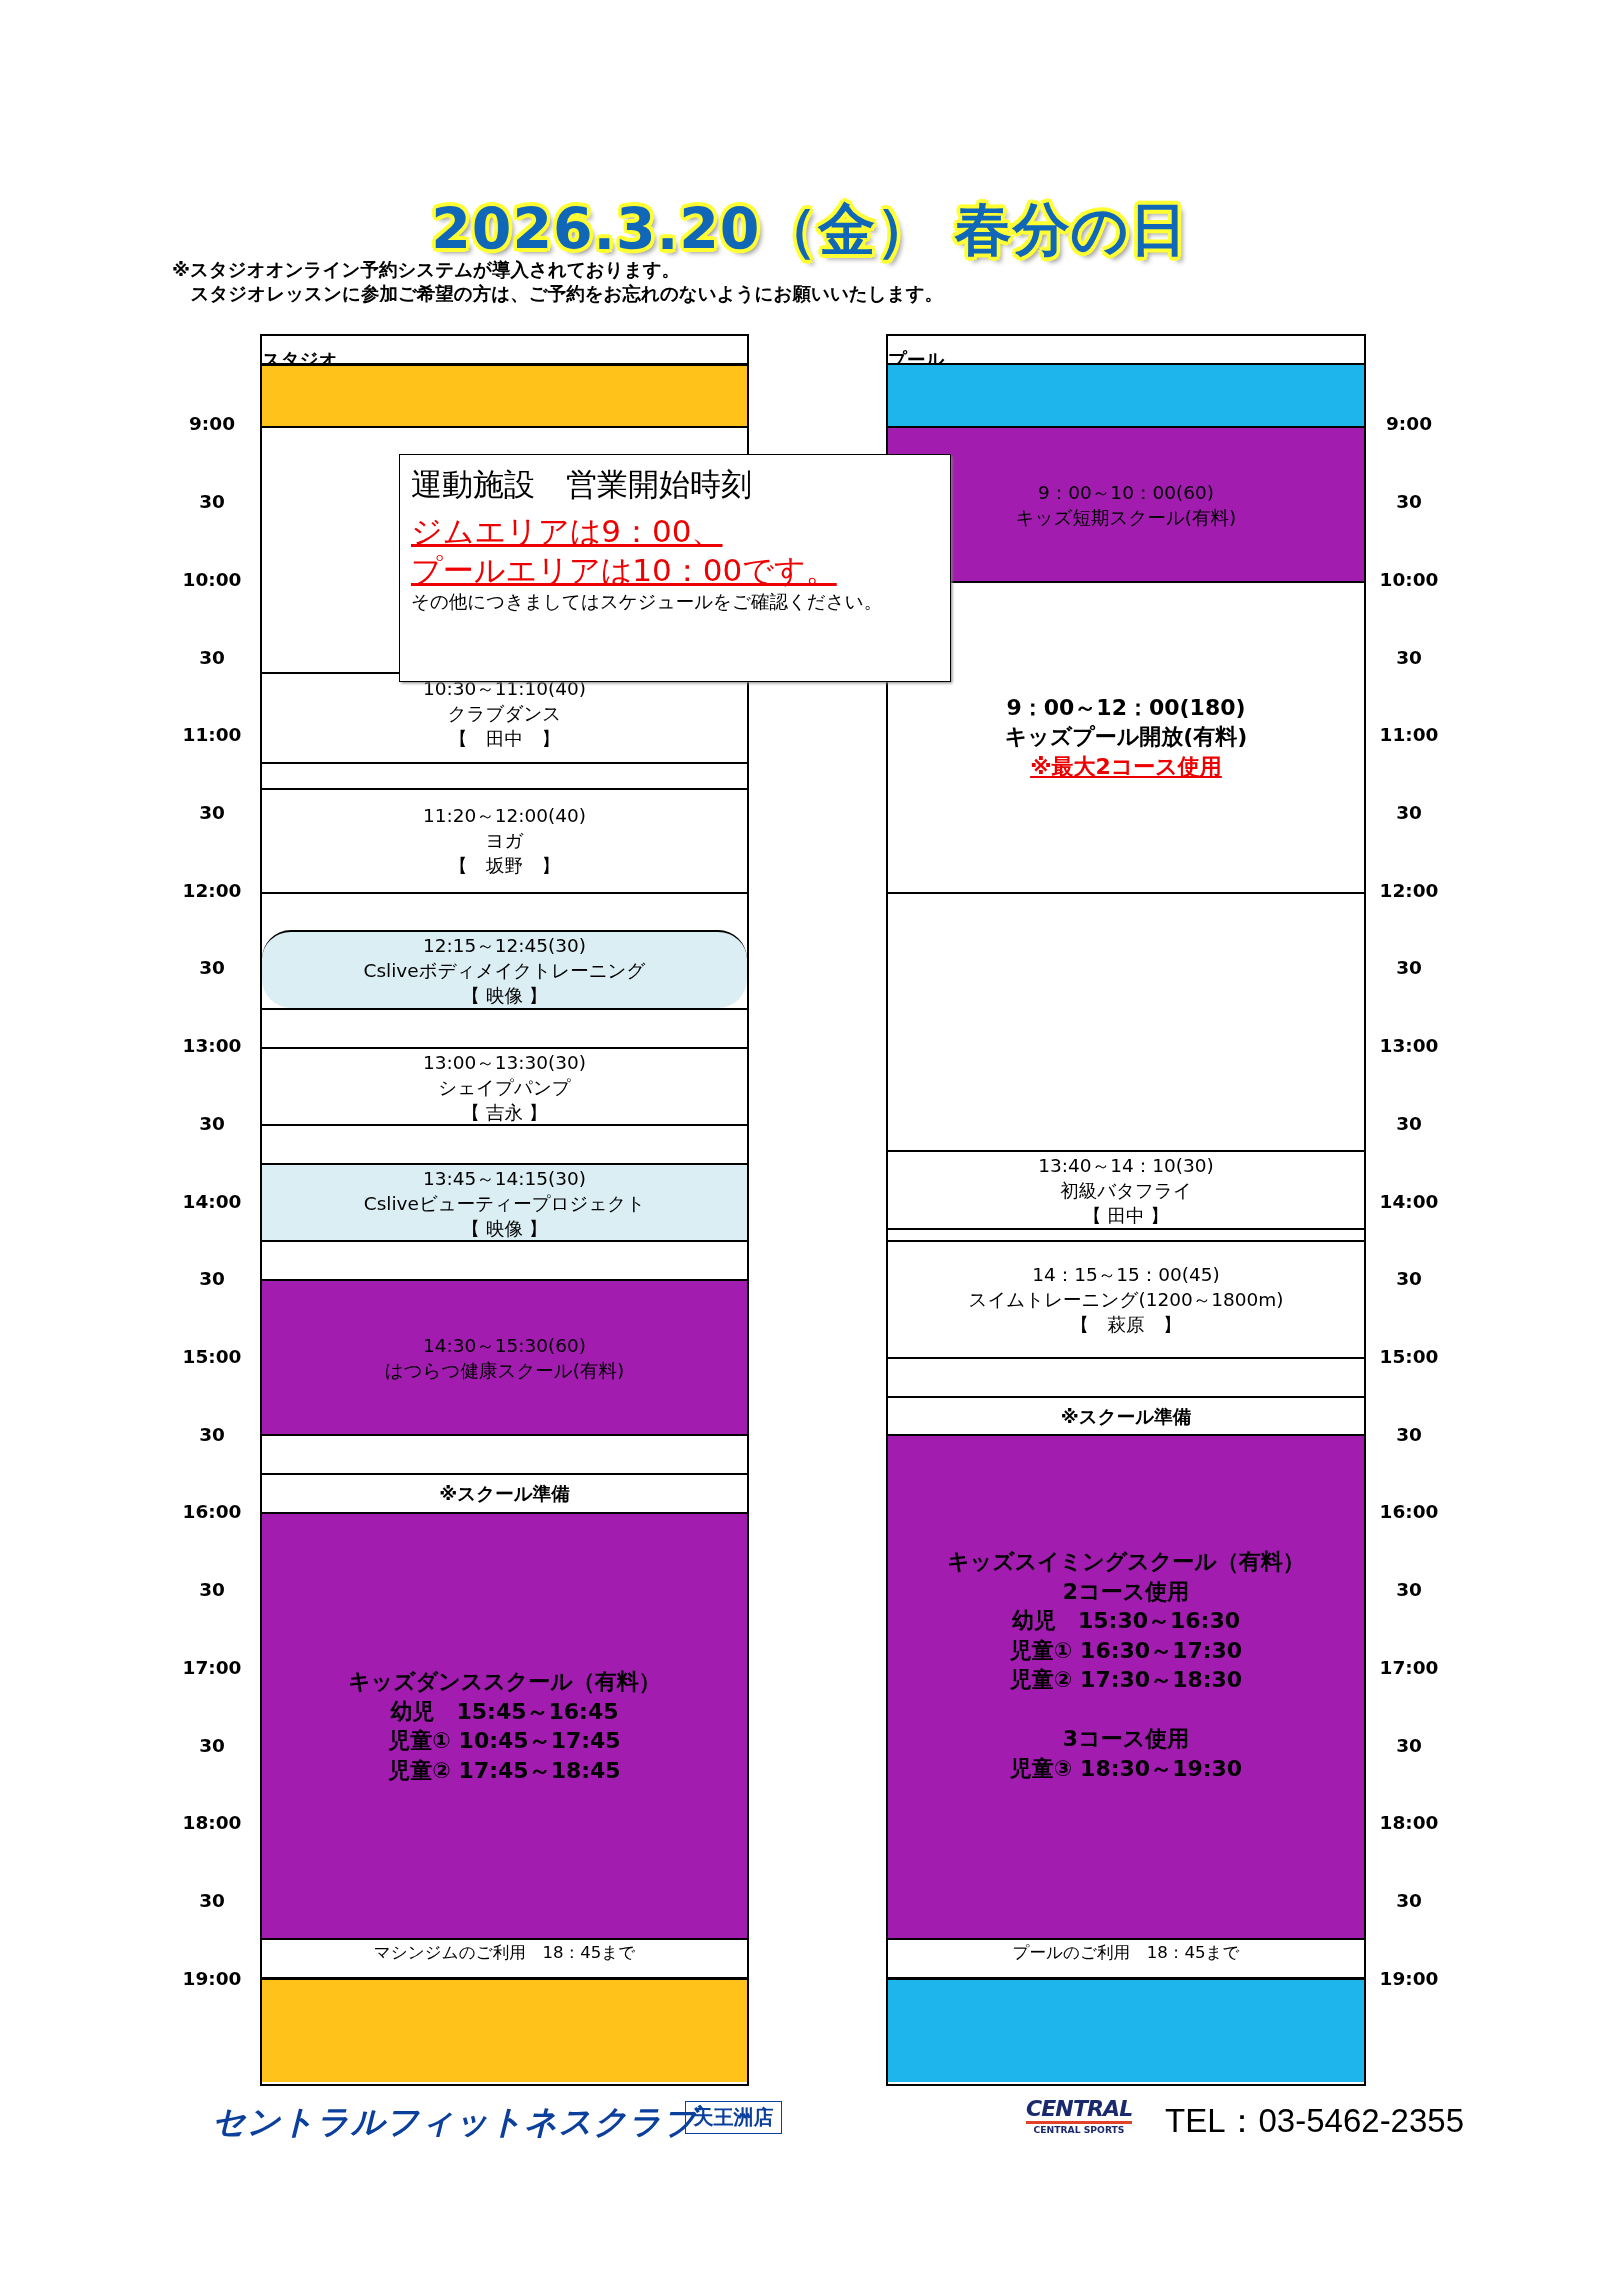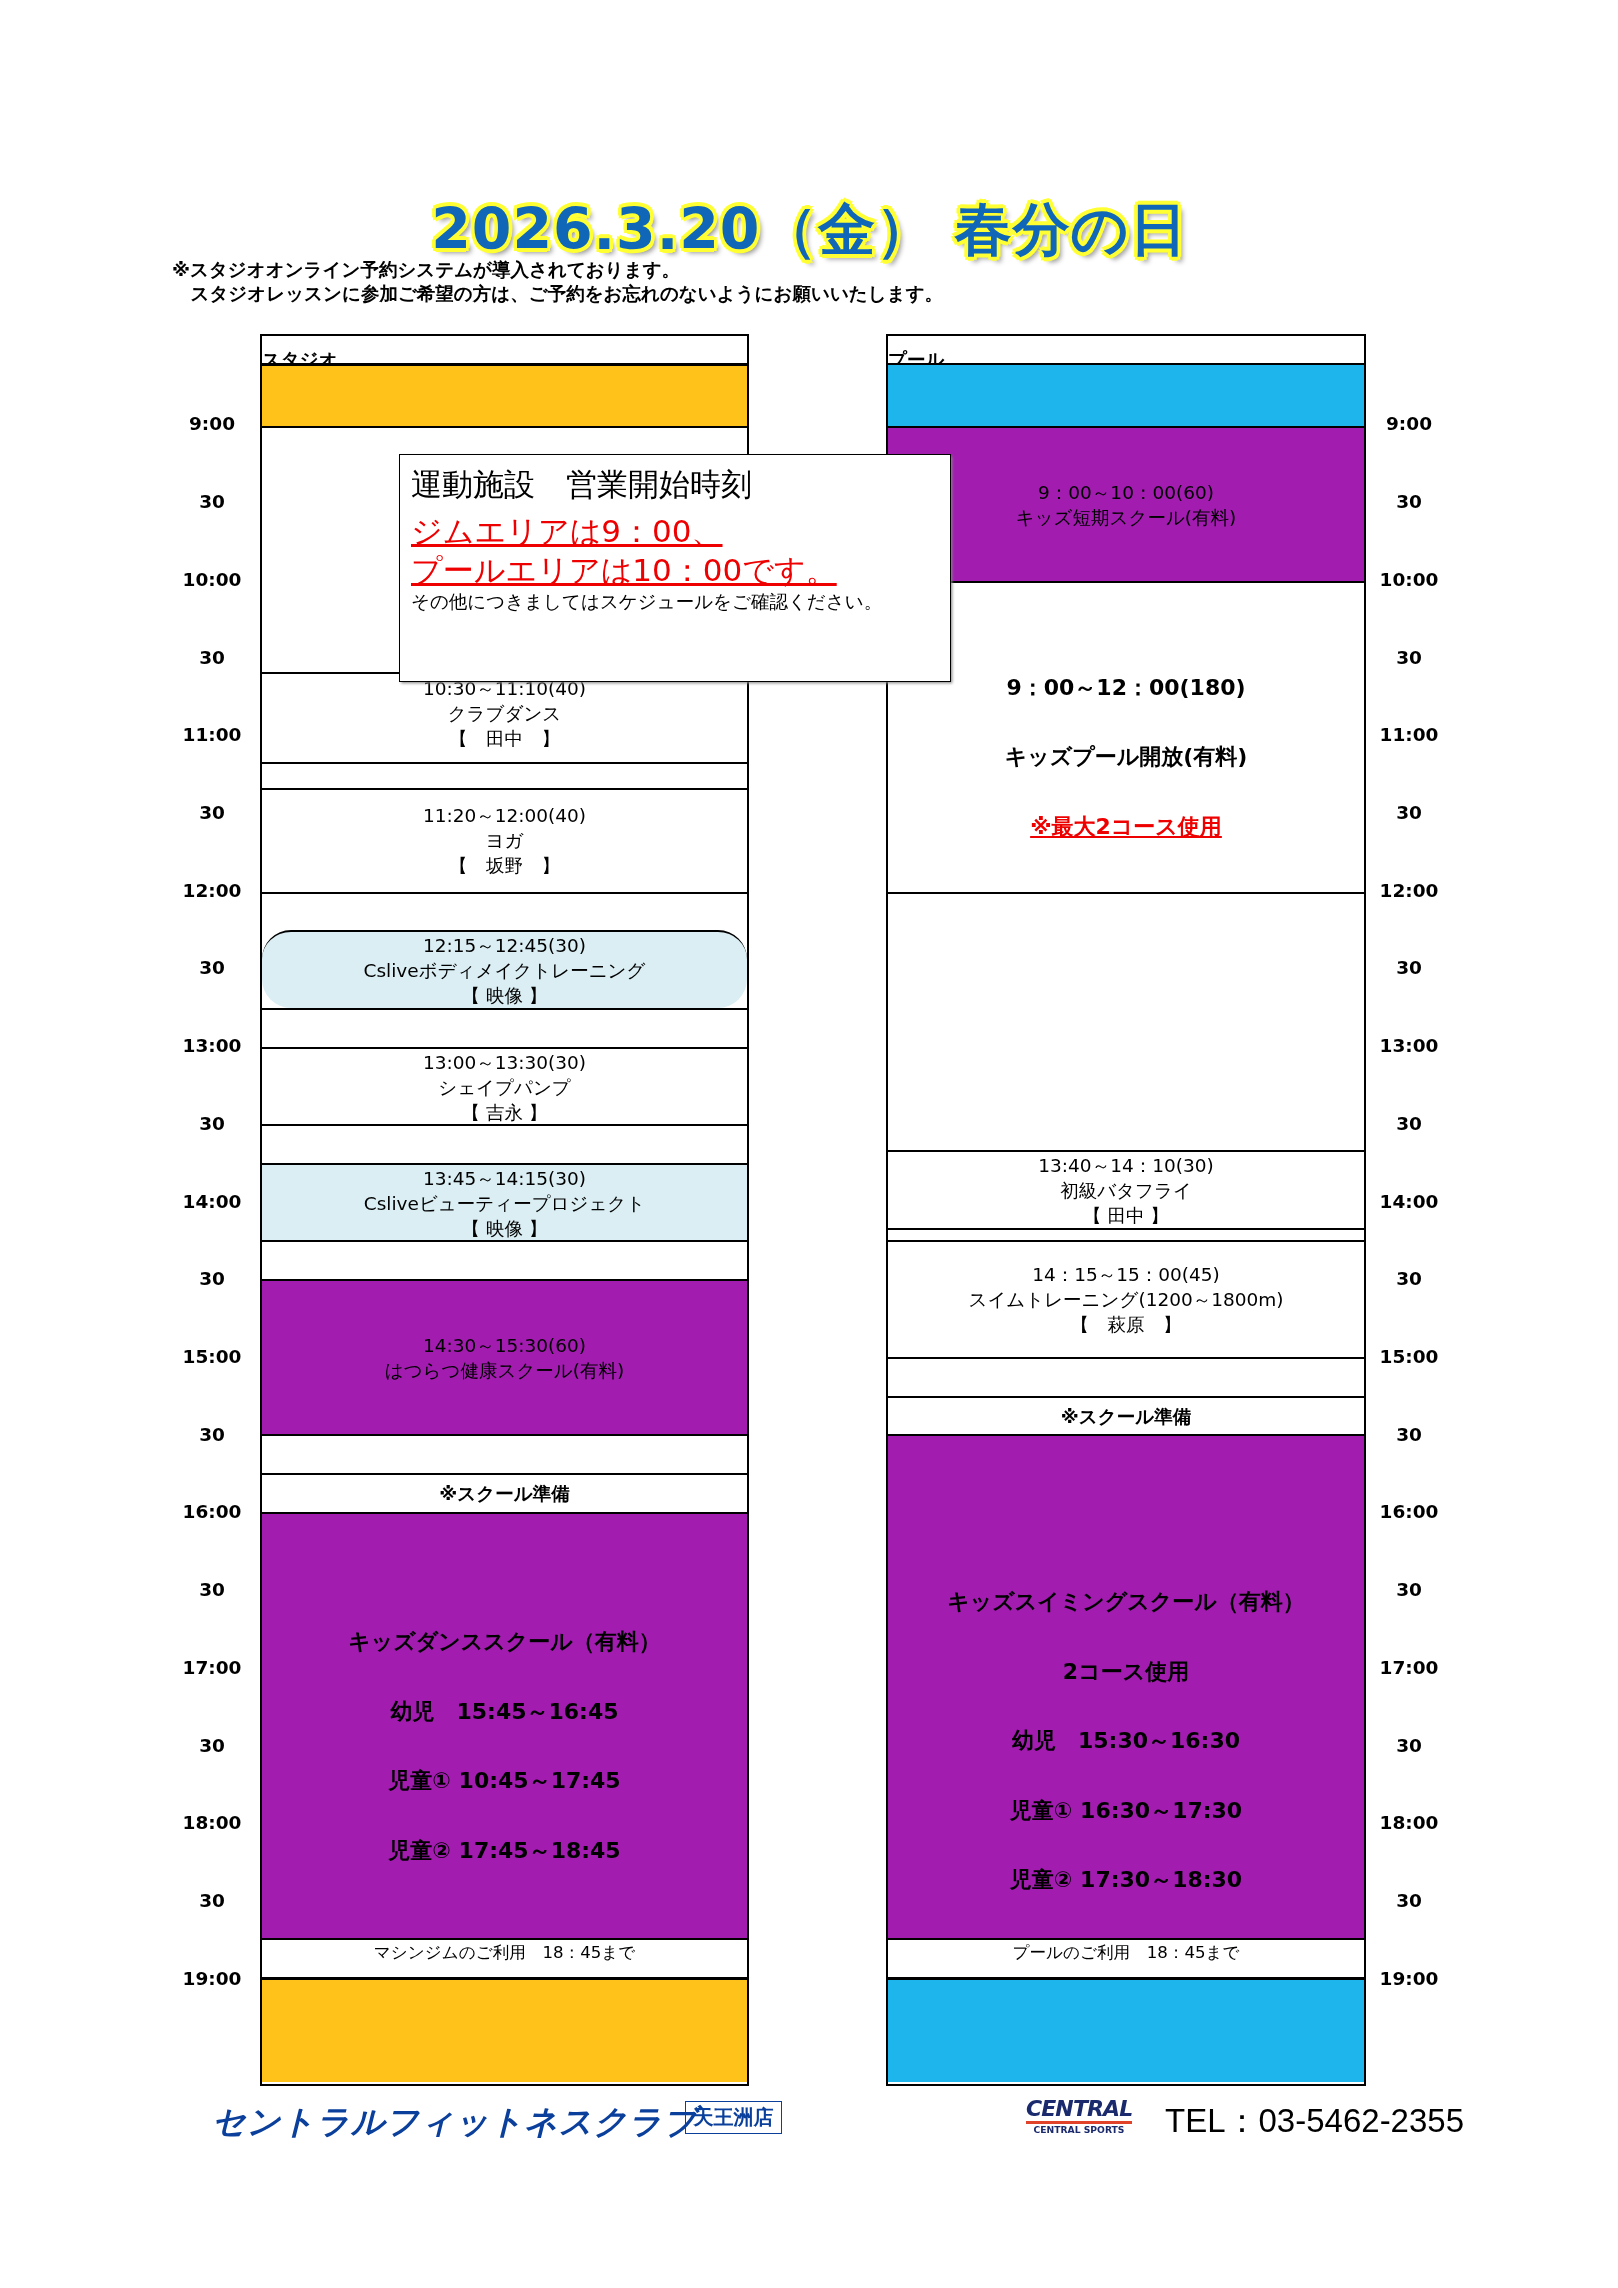--- a/index.html
+++ b/index.html
@@ -22,21 +22,21 @@
   .lightblue { background:#daeef3; }
   .orange { background:#ffc21a; }
   .blue { background:#1eb4ec; }
   .time-label { position:absolute; width:74px; text-align:center; font-size:18.5px; font-weight:bold; }
   .popup { position:absolute; left:399px; top:454px; width:552px; height:228px; background:#fff;
            border:1.8px solid #000; box-sizing:border-box; box-shadow:1.8px 1.8px 2.8px #888; padding:5.5px 11px; }
   .popup .h { font-size:31px; line-height:46px; }
   .popup .r { font-size:31px; line-height:39px; color:#e00; text-decoration:underline; }
   .popup .s { font-size:18.5px; line-height:24px; }
   .red-u { color:#e00; font-weight:bold; text-decoration:underline; }
-  .big { font-size:22px; line-height:29.5px; font-weight:bold;margin-top:40px; }
+  .big { font-size:22px; line-height:29.5px; font-weight:bold; }
   .logo-jp { left:212px; top:2100px; font-size:33px; font-weight:900; font-style:italic; color:#0a3f9c; letter-spacing:0.9px; }
   .logo-branch { left:685px; top:2101px; border:1.8px solid #0a3f9c; color:#0a3f9c; font-size:20px; font-weight:bold; padding:1.8px 7.4px; }
   .cs-logo { left:1026px; top:2097px; width:106px; height:44px; }
   .cs-logo .word { font-size:22px; font-weight:900; font-style:italic; color:#1a2a6c; letter-spacing:-0.9px;
                    border-bottom:3.7px solid #e0422a; line-height:24px; text-align:center; }
   .cs-logo .sub { font-size:9.2px; font-weight:bold; color:#1a2a6c; text-align:center; }
   .tel { left:1165px; top:2099px; font-size:33px; font-family:"Liberation Sans", sans-serif; }
 </style>
 </head>
 <body>

